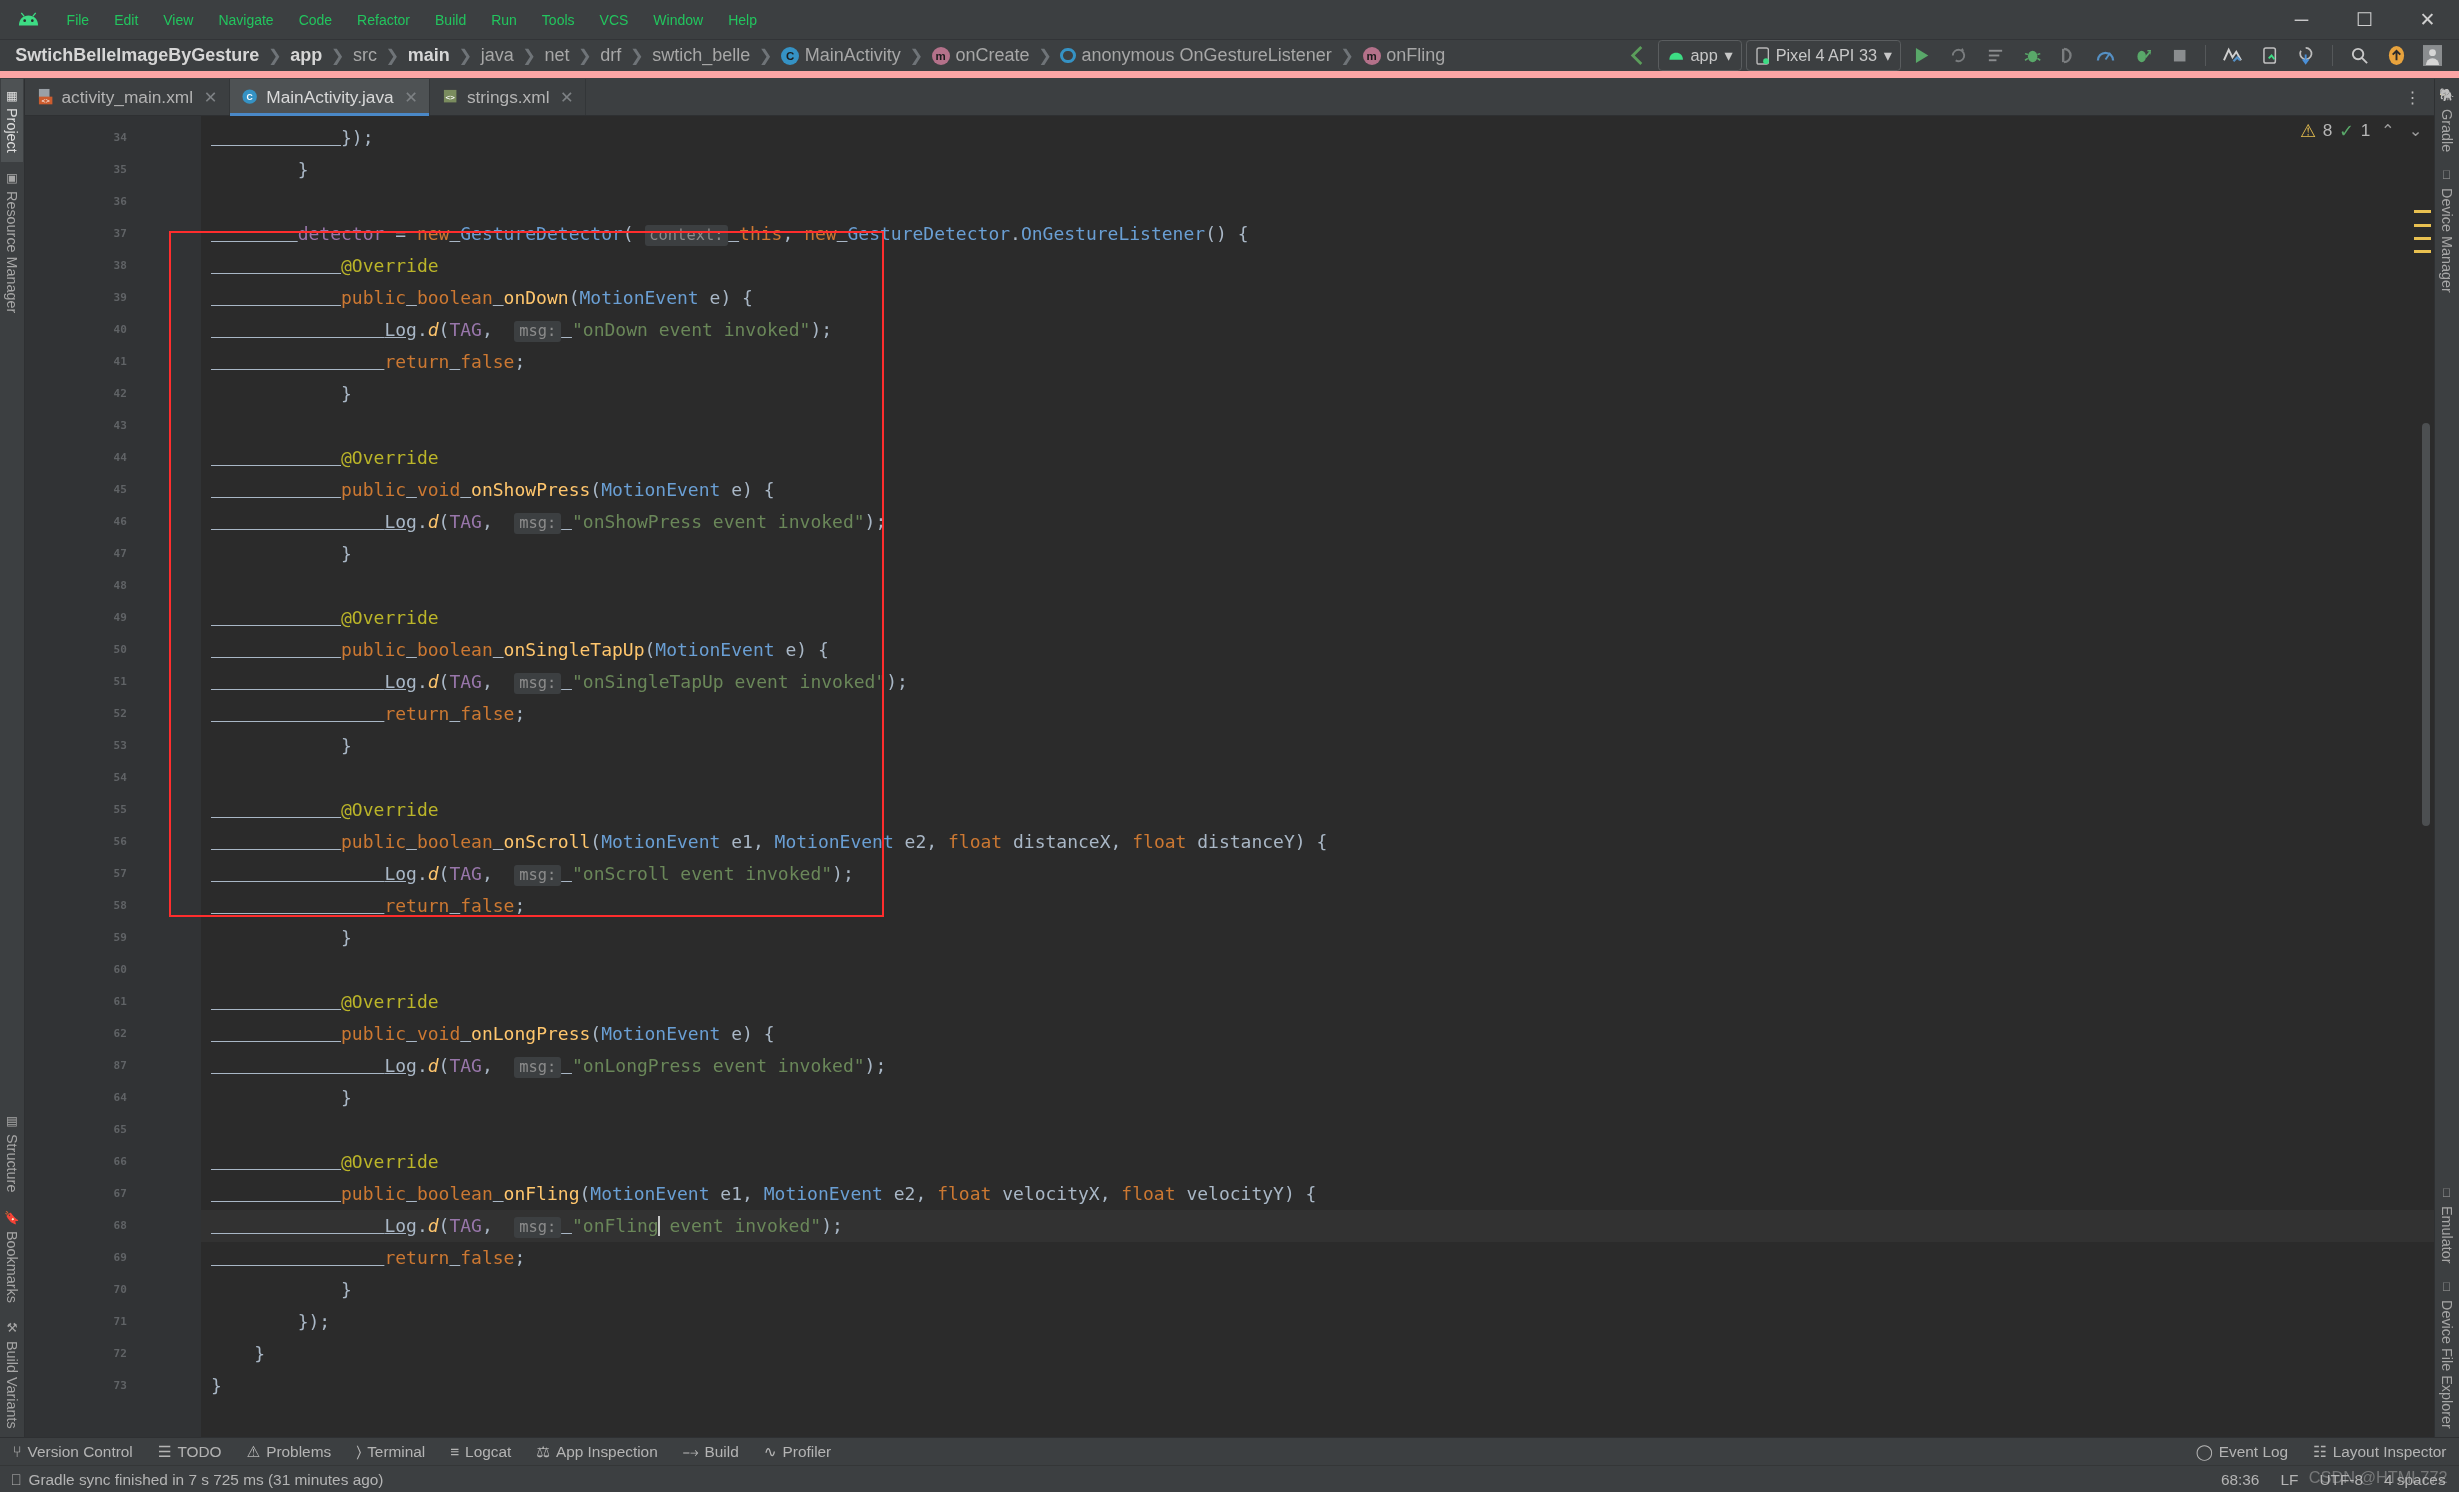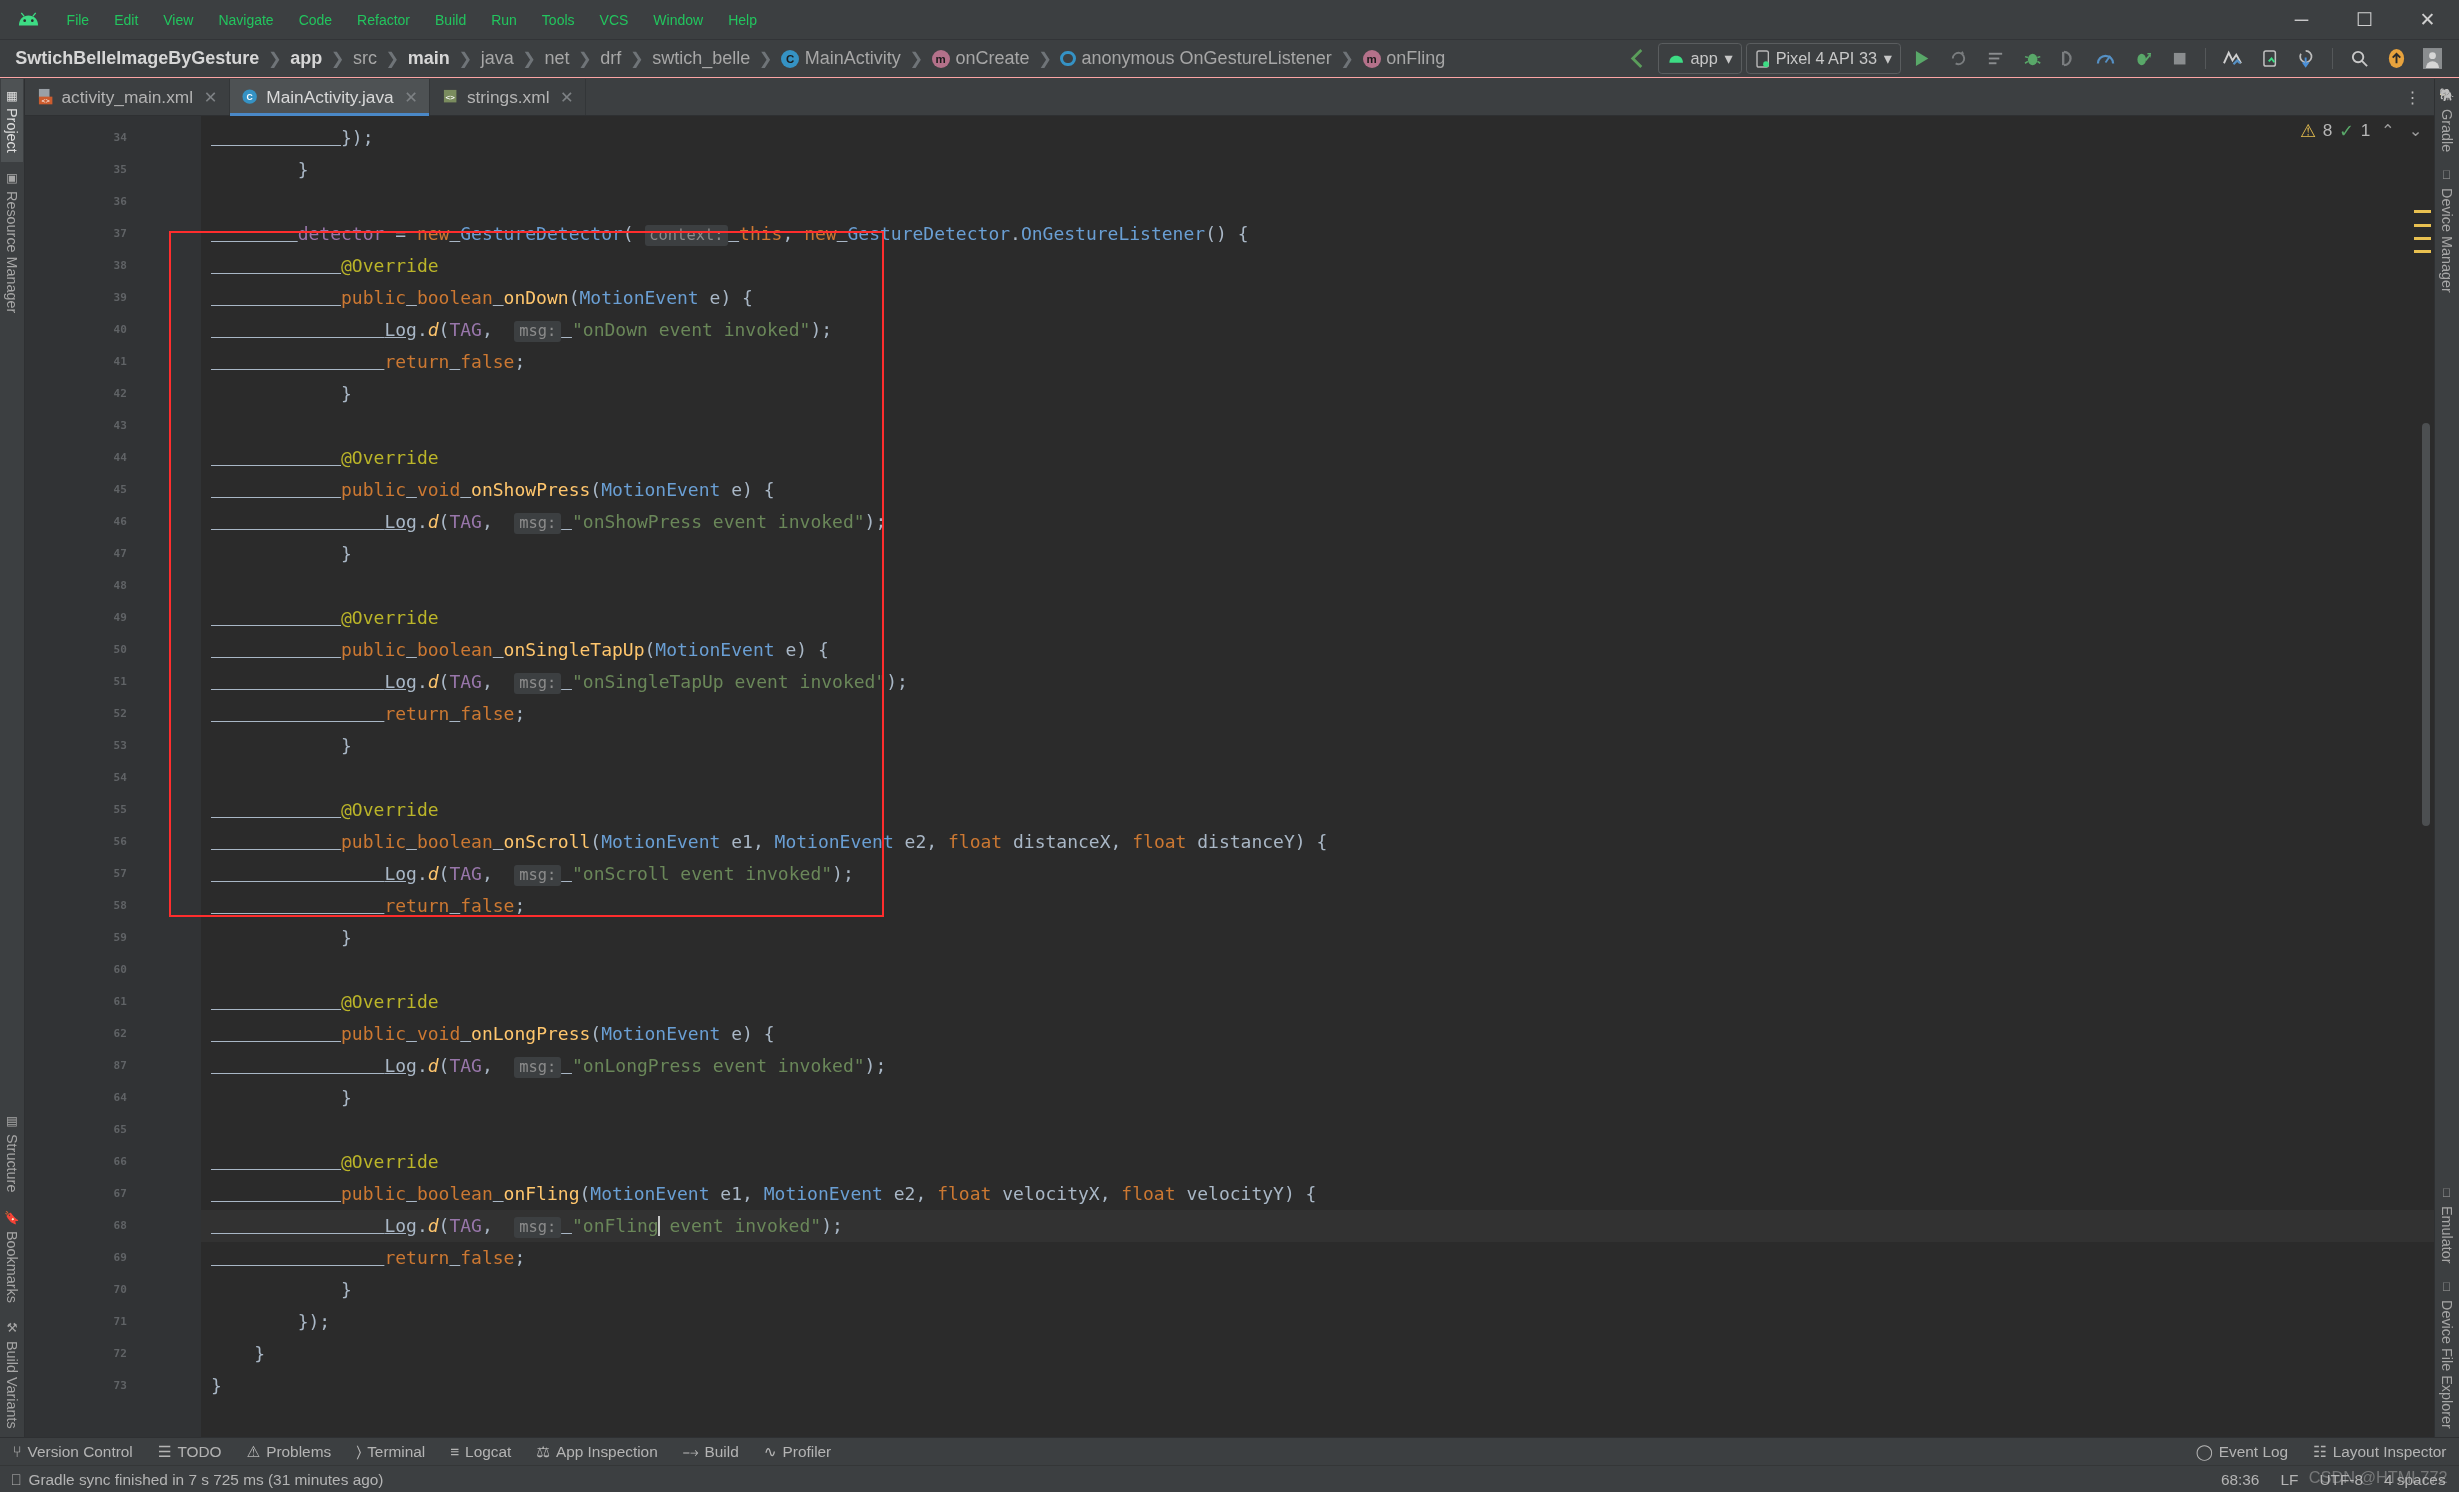--- a/index.html
+++ b/index.html
@@ -28,21 +28,21 @@
     position: absolute; left: 0; right: 0; text-align: center;
     font-size: 18px; color: #b5b5b5; pointer-events: none;
   }
   .win-ctrls { margin-left:auto; display:flex; align-items:center; gap:0; }
   .win-btn { width: 63px; height: 40px; display:flex; align-items:center; justify-content:center; font-size: 19px; color:#cfcfcf;}
 
   
   .navbar {
     height: 38px; background: #3c3f41;
     display: flex; align-items: center; padding-left: 13.4px;
-    border-bottom: 1px solid #fca5a5;
+    border-bottom: 7px solid #fca5a5;
     position: relative;
   }
   .crumbs { display:flex; align-items:center; font-size: 18px; }
   .crumb { color:#a7a7a7; white-space: nowrap; padding: 1.9px 1.9px;}
   .crumb.bold { color:#d6d6d6; font-weight: bold; }
   .crumb-sep { color:#6f7478; margin: 0 6.7px; font-size: 16.3px; }
   .crumb-ic {
     display:inline-flex; align-items:center; justify-content:center;
     width: 18px; height: 18px; border-radius: 50%;
     font-size: 11.5px; font-weight: bold; color:#1b1b1b; margin-right: 5.8px;

